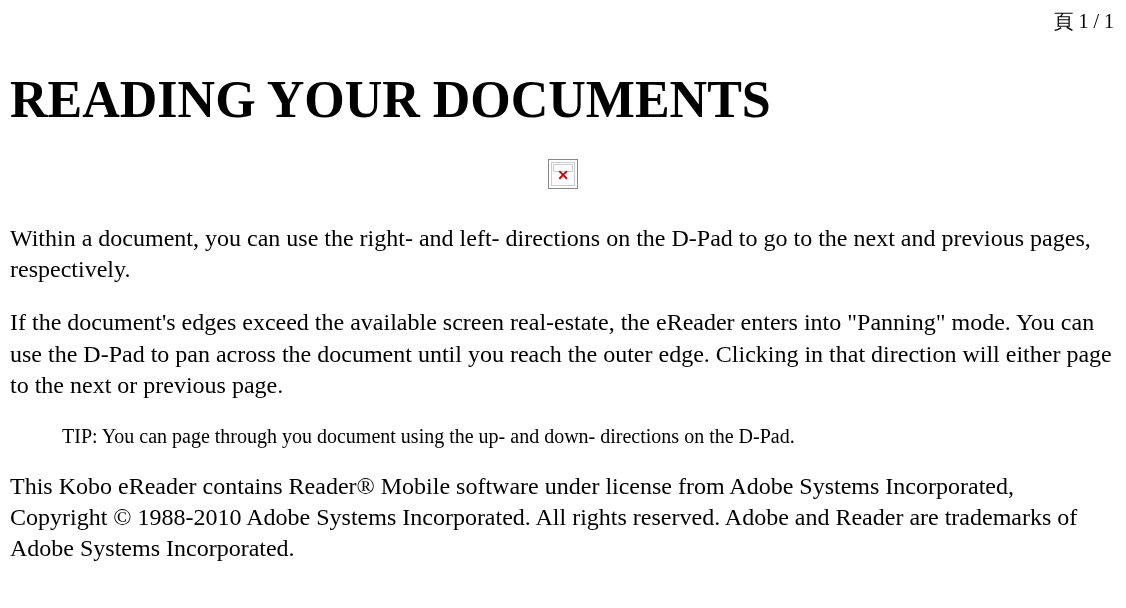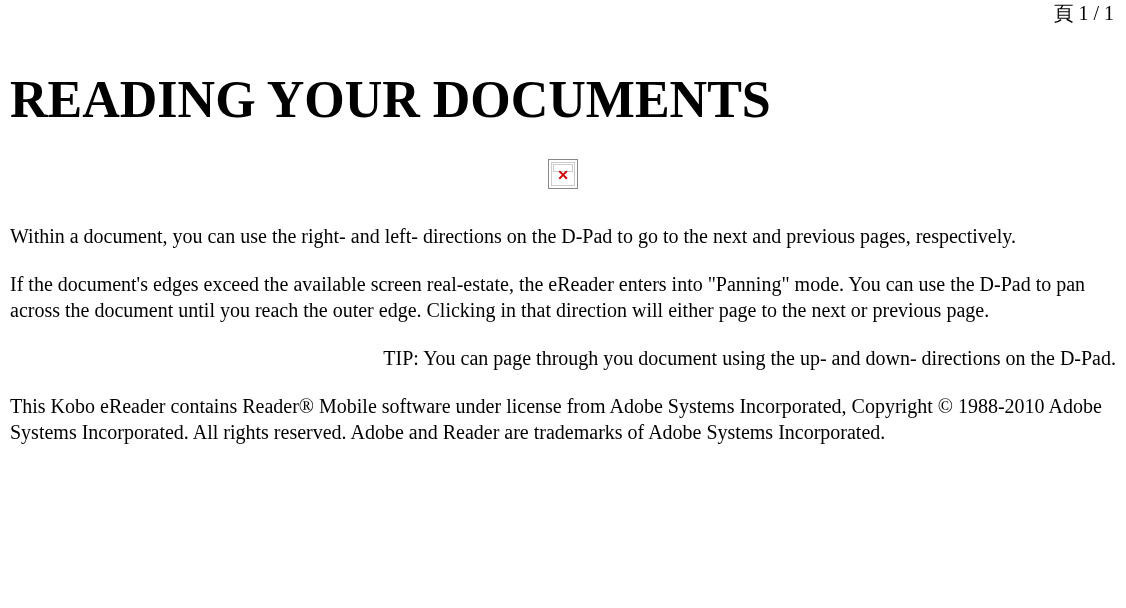--- a/index.html
+++ b/index.html
@@ -11,21 +11,21 @@
       font-family: "Times New Roman", Times, serif;
       background: #ffffff;
       color: #000000;
       width: 1126px;
       height: 608px;
       padding: 10px 10px 10px 10px;
       position: relative;
     }
     .page-indicator {
       position: absolute;
-      top: 0;
+      top: 8px;
       right: 12px;
       font-size: 20px;
       font-family: "Times New Roman", "SimSun", serif;
     }
     .title {
       font-size: 52px;
       font-weight: bold;
       margin-top: 60px;
       margin-bottom: 30px;
     }
@@ -55,33 +55,32 @@
       position: absolute;
       top: 50%;
       left: 50%;
       transform: translate(-50%, -45%);
       color: #d00000;
       font-weight: bold;
       font-size: 14px;
       font-family: Arial, sans-serif;
     }
     .paragraph {
-      font-size: 20px;
+      font-size: 24px;
       line-height: 1.3;
       margin-bottom: 22px;
     }
     .tip-block {
       margin-left: 52px;
       margin-bottom: 22px;
     }
     .tip {
       font-size: 20px;
       line-height: 1.3;
       margin-bottom: 22px;
-      text-align: right;
     }
   </style>
 </head>
 <body>
 
 <div class="page-indicator">頁 1 / 1</div>
 
 <h1 class="title">READING YOUR DOCUMENTS</h1>
 
 <div class="broken-image-container">

